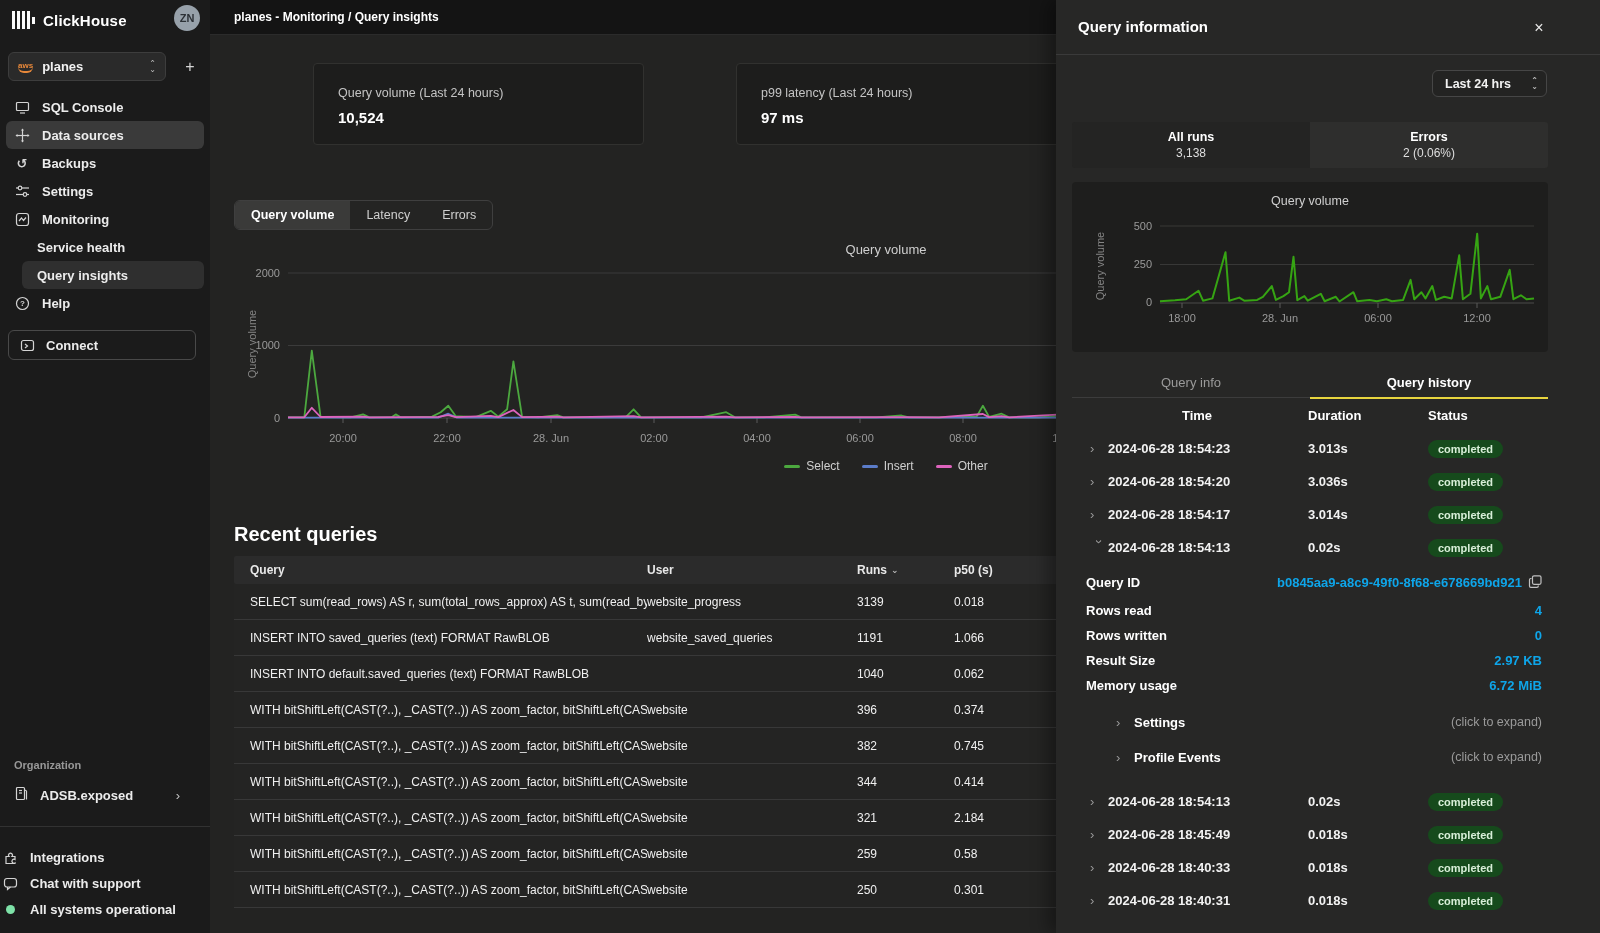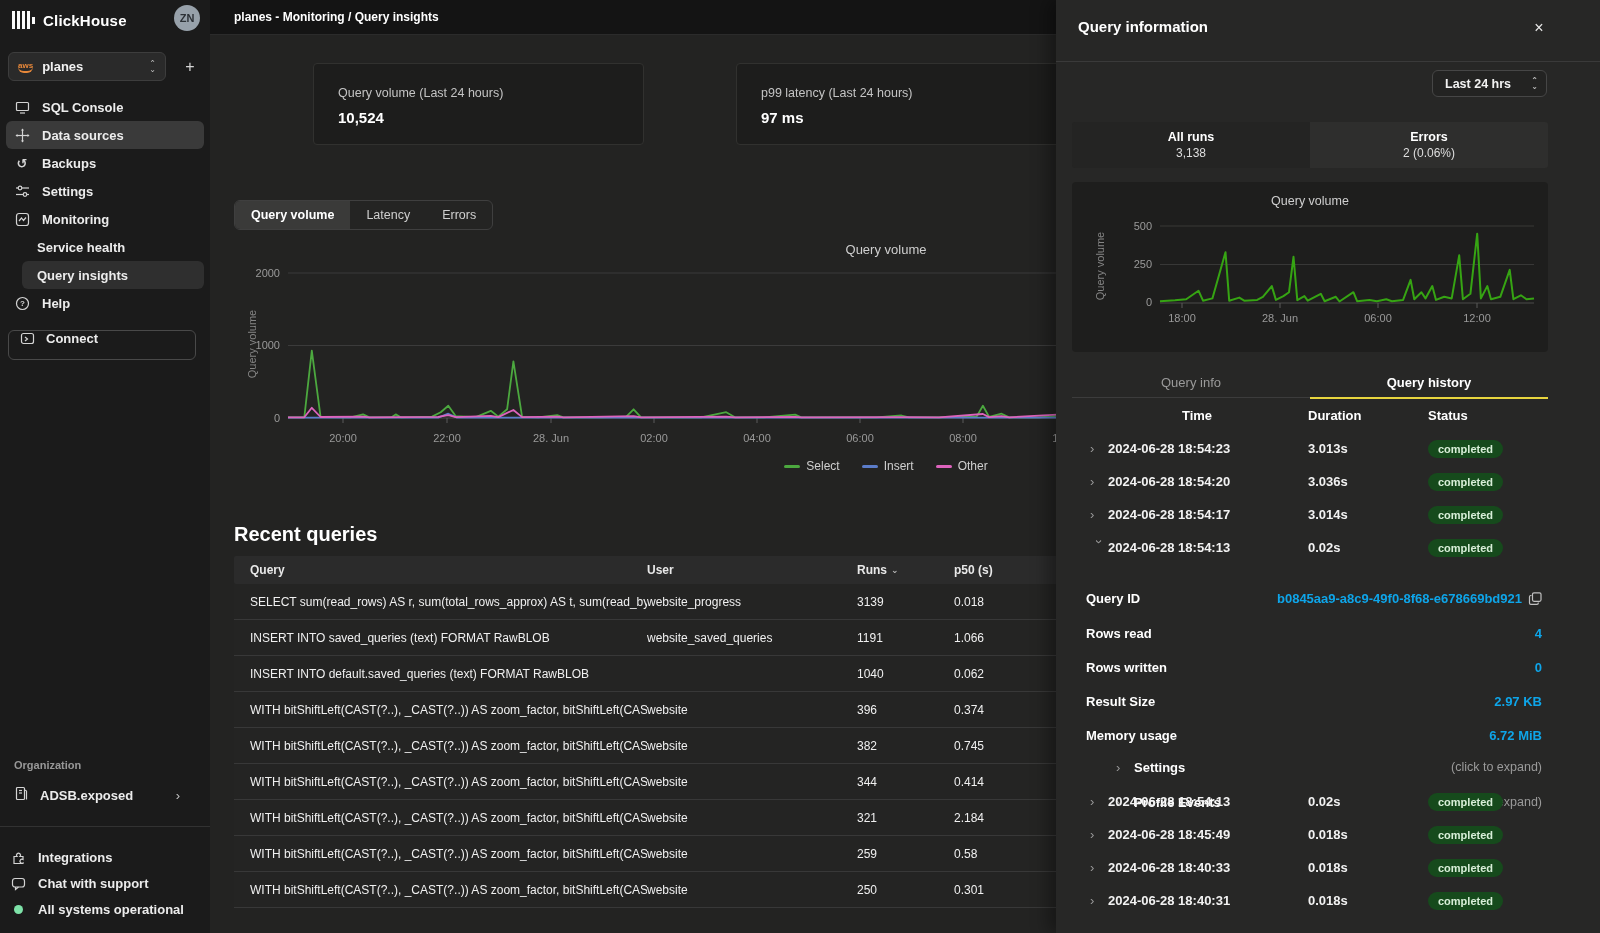--- a/index.html
+++ b/index.html
@@ -23,28 +23,28 @@
   .ws-add { position:absolute; top:52px; right:6px; width:28px; height:29px; display:flex; align-items:center; justify-content:center;
     color:#d6d6d6; font-size:16px; border-radius:6px; }
   #nav { position:absolute; top:93px; left:0; right:0; }
   .nav-item { height:28px; margin:0 6px; border-radius:6px; display:flex; align-items:center; padding-left:8px;
     font-size:13px; font-weight:600; color:#ececec; }
   .nav-item .ic { width:16px; margin-right:12px; display:flex; justify-content:center; align-items:center; color:#d4d4d4; font-size:13px; }
   .nav-item.active { background:#3a3a3a; }
   .sub-item { height:28px; margin:0 6px; display:flex; align-items:center; padding-left:31px; font-size:13px; font-weight:600; border-radius:6px; }
   .sub-item.active { margin-left:22px; padding-left:15px; background:#2f2f2f; }
   .connect-box { position:absolute; top:330px; left:8px; width:188px; height:30px; border:1px solid #494949;
-    border-radius:6px; display:flex; padding-left:10px; font-size:13px; font-weight:600; }
+    border-radius:6px; display:flex; align-items:center; padding-left:10px; font-size:13px; font-weight:600; }
   .connect-box .ic { width:16px; margin-right:11px; display:flex; justify-content:center; color:#d4d4d4; }
   .org-label { position:absolute; top:759px; left:14px; font-size:11px; font-weight:600; color:#989898; }
   .org-row { position:absolute; top:781px; left:0; right:0; height:28px; display:flex; align-items:center; padding:0 14px; }
   .org-row .nm { font-size:13px; font-weight:700; margin-left:11px; }
   .org-row .chev { margin-left:auto; color:#c2c2c2; font-size:13px; margin-right:16px; }
   .side-div { position:absolute; top:826px; left:0; right:0; border-top:1px solid #323232; }
-  .foot-item { position:absolute; left:0; right:0; height:26px; display:flex; align-items:center; padding-left:10px;
+  .foot-item { position:absolute; left:0; right:0; height:26px; display:flex; align-items:center; padding-left:2px;
     font-size:13px; font-weight:600; color:#ececec; }
   .foot-item .ic { width:16px; margin-right:12px; display:flex; justify-content:center; align-items:center; }
   .dot { width:9px; height:9px; border-radius:50%; background:#7ee2a8; }
 
   
   #main { position:absolute; left:210px; top:0; right:0; bottom:0; background:#232322; }
   #topbar { position:absolute; top:0; left:0; right:0; height:35px; background:#141414; border-bottom:1px solid #2b2b2b;
     display:flex; align-items:center; padding-left:24px; font-size:12px; font-weight:700; color:#fff; }
   #content { position:absolute; top:35px; left:0; right:0; bottom:0; }
   .stat-card { position:absolute; top:28px; width:331px; height:82px; background:#1d1d1c; border:1px solid #31312f; border-radius:4px; }
@@ -71,21 +71,21 @@
   .c-runs  { width:97px; display:flex; align-items:center; gap:4px; }
   .c-p50   { flex:1; }
   .qrow { height:36px; display:flex; align-items:center; background:#242423; border-bottom:1px solid #383838;
     font-size:12px; color:#f0f0f0; }
   .qrow .c-query { white-space:nowrap; overflow:hidden; }
   .sort-caret { font-size:9px; color:#bdbdbd; }
 
   
   #panel { position:absolute; left:1056px; top:0; width:544px; height:933px; background:#272726; z-index:10;
     box-shadow:-8px 0 16px rgba(0,0,0,.35); }
-  .panel-header { position:absolute; top:0; left:0; right:0; height:62px; border-bottom:1px solid #3a3a3a; }
+  .panel-header { position:absolute; top:0; left:0; right:0; height:55px; border-bottom:1px solid #3a3a3a; }
   .panel-title { position:absolute; left:22px; top:18px; font-size:15px; font-weight:700; color:#fff; }
   .close-btn { position:absolute; right:50px; top:17px; width:22px; height:22px; display:flex; align-items:center;
     justify-content:center; color:#e8e8e8; font-size:16px; }
   .range-select { position:absolute; top:70px; right:53px; width:115px; height:27px; background:#232322;
     border:1px solid #464646; border-radius:6px; display:flex; align-items:center; padding:0 8px 0 12px;
     font-size:12.5px; font-weight:600; color:#f2f2f2; }
   #summary { position:absolute; top:122px; left:16px; width:476px; height:46px; display:flex; border-radius:3px; overflow:hidden; }
   .sum-box { flex:1; display:flex; flex-direction:column; align-items:center; justify-content:center; gap:2px; }
   .sum-box .lb { font-size:12.5px; font-weight:700; color:#fff; }
   .sum-box .vl { font-size:12px; color:#dedede; }
@@ -103,21 +103,21 @@
   .hist-head { position:absolute; top:408px; left:30px; right:52px; display:flex; font-size:13px; font-weight:700; color:#fff; }
   .hh-time { width:222px;text-align:center; } .hh-dur { width:120px; } .hh-status { flex:1; }
   #hist-top { position:absolute; top:432px; left:0; right:0; }
   #hist-bottom { position:absolute; top:785px; left:0; right:0; }
   .hrow { height:33px; display:flex; align-items:center; padding-left:34px; font-size:13px; font-weight:700; color:#f2f2f2; }
   .hchev { width:18px; font-size:13px; font-weight:400; color:#9a9a9a; display:inline-block; }
   .hchev.open { transform:rotate(90deg) translateX(1px); width:18px; }
   .h-time { width:200px; } .h-dur { width:120px; }
   .pill { background:#164a1c; color:#d8eed8; font-size:11px; font-weight:600; padding:3px 10px; border-radius:10px; }
   #detail { position:absolute; top:575px; left:0; right:0; }
-  .drow { height:28px; display:flex; align-items:center; padding:0 58px 0 30px; font-size:13px;margin-top:9px; }
+  .drow { height:28px; display:flex; align-items:flex-start; padding:0 58px 0 30px; font-size:13px; }
   .drow .dl { font-weight:700; color:#fff; }
   .drow .dv { margin-left:auto; color:#0ea5e9; font-weight:600; }
   .kvrow { height:25px; }
   .copy-ic { margin-left:7px; display:flex; align-items:center; }
   .xrow { height:32px; display:flex; align-items:center; padding:0 58px 0 60px; font-size:13px; margin-top:3px; }
   .xrow .hchev { width:18px; }
   .xrow .xl { font-weight:700; color:#fff; }
   .xrow .hint { margin-left:auto; color:#9a9a9a; font-size:12.5px; font-weight:400; }
   svg { overflow:visible; }
 </style>

